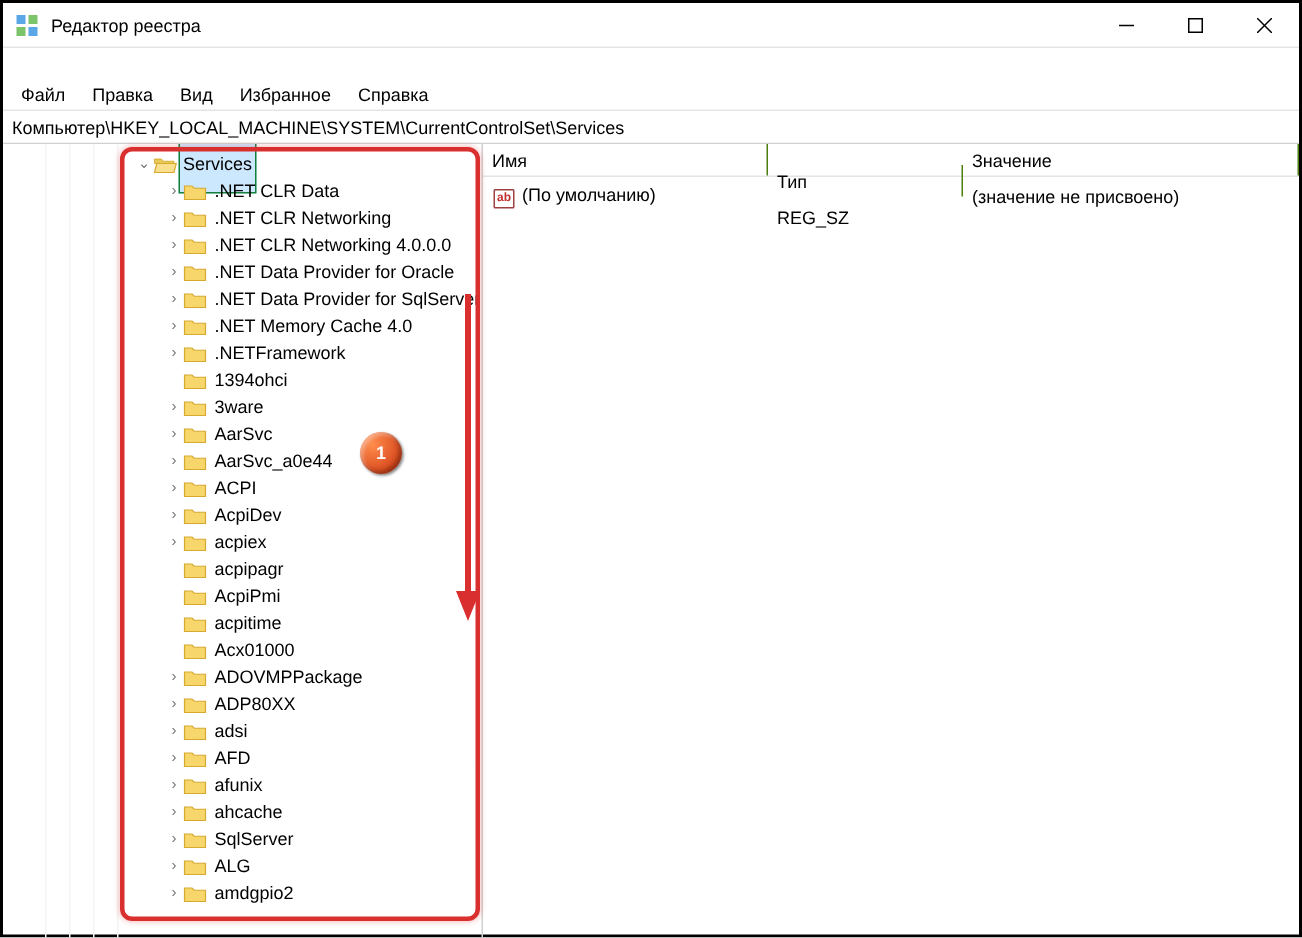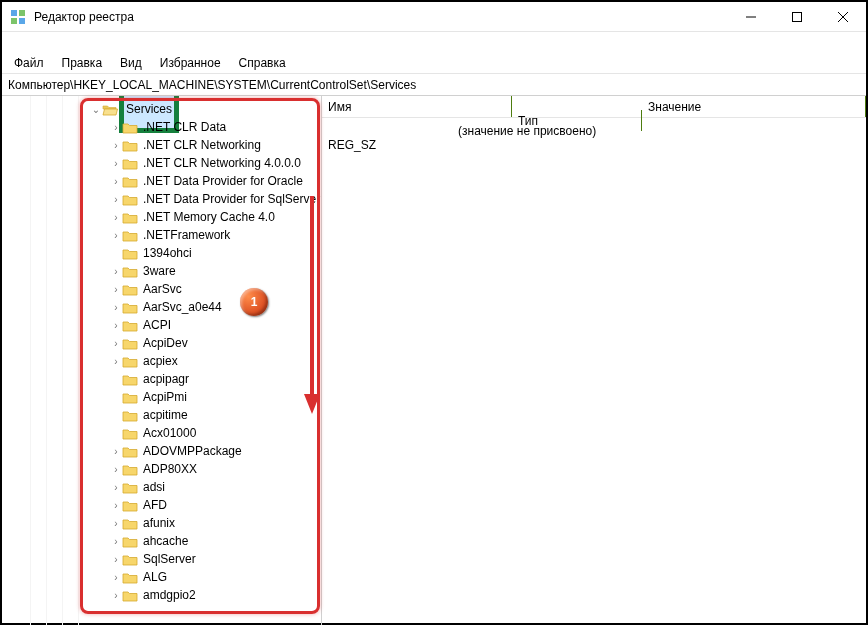--- a/index.html
+++ b/index.html
@@ -26,21 +26,21 @@
   
   .content { display: flex; height: calc(625px - 4px - 30px - 22px - 22px); position: relative; }
 
   
   .tree-panel { width: 320px; border-right: 1px solid #d0d0d0; overflow: hidden; position: relative; }
   .tree-inner { padding-top: 4px; }
   .tree-lines { position: absolute; left: 0; top: 0; bottom: 0; width: 88px; }
   .vline { position: absolute; top: 0; bottom: 0; width: 1px; background: #f4f4f4; }
   .tree-row { display: flex; align-items: center; height: 18px; padding-left: 88px; white-space: nowrap; }
   .tree-row.level2 { padding-left: 108px; }
-  .tree-row.selected .label { background: #cce8ff; border: 5px solid #15803d; padding: 12px 2px; margin-left: -3px; }
+  .tree-row.selected .label { background: #cce8ff; border: 1px solid #15803d; padding: 12px 2px; margin-left: -3px; }
   .chev { width: 12px; display: inline-flex; justify-content: center; margin-right: 0; color: #777; font-size: 10px; }
   .chev.blank { visibility: hidden; }
   .folder { width: 16px; height: 14px; margin-right: 4px; display: inline-block; }
   .folder svg { width: 16px; height: 14px; }
   .label { padding-left: 1px; }
 
   
   .list-panel { flex: 1; display: flex; flex-direction: column; }
   .list-header { display: flex; height: 22px; align-items: center; border-bottom: 1px solid #e5e5e5; }
   .list-header .col { padding: 0 6px; border-right: 1px solid #4d7c0f; height: 100%; display: flex; align-items: center; }
@@ -324,20 +324,25 @@
     </div>
 
     <div class="list-panel">
       <div class="list-header">
         <div class="col col-name">Имя</div>
         <div class="col col-type">Тип</div>
         <div class="col col-value">Значение</div>
       </div>
       <div class="list-body" id="list-body">
           <div class="list-row">
+            <div class="col col-name"><span class="val-icon">
+                <span class="box">
+                  <span>ab</span>
+                </span>
+              </span><span>(По умолчанию)</span></div>
             <div class="col col-type">REG_SZ</div>
             <div class="col col-value">(значение не присвоено)</div>
           </div>
         </div>
     </div>
 
     <div class="highlight-box" style="left:78px; top:2px; width:240px; height:516px;"></div>
 
     <div class="callout" style="left:238px; top:192px;">
       <span>1</span>

